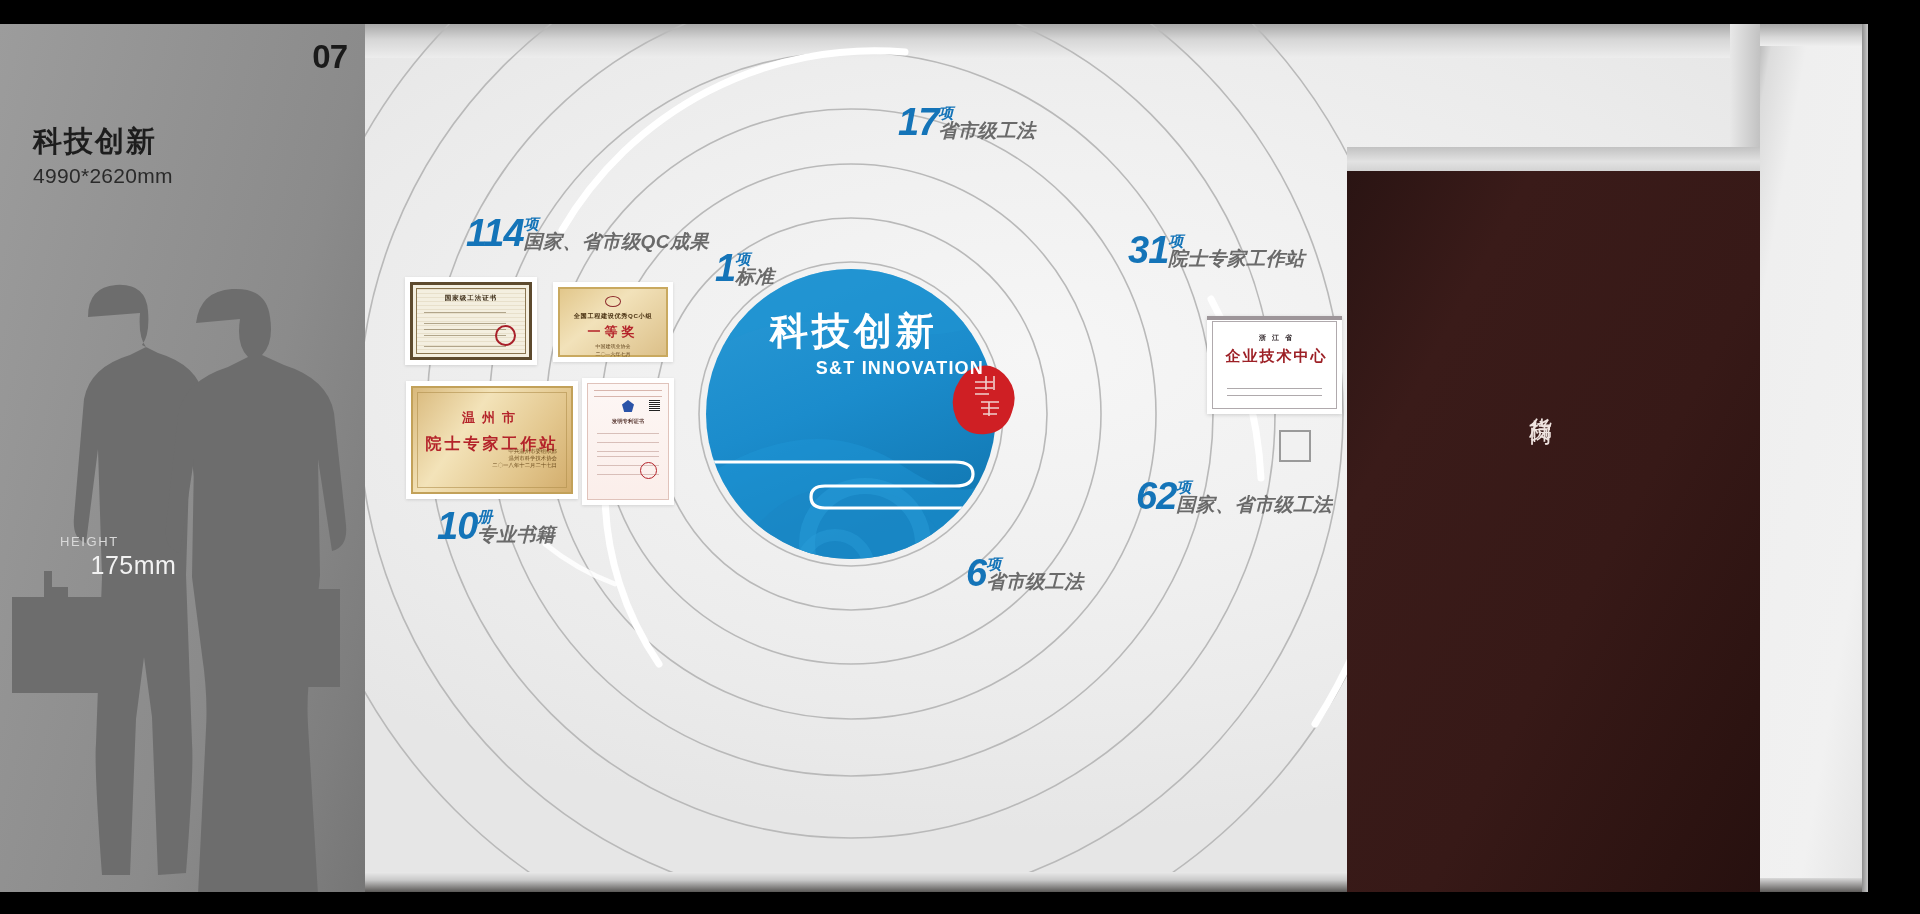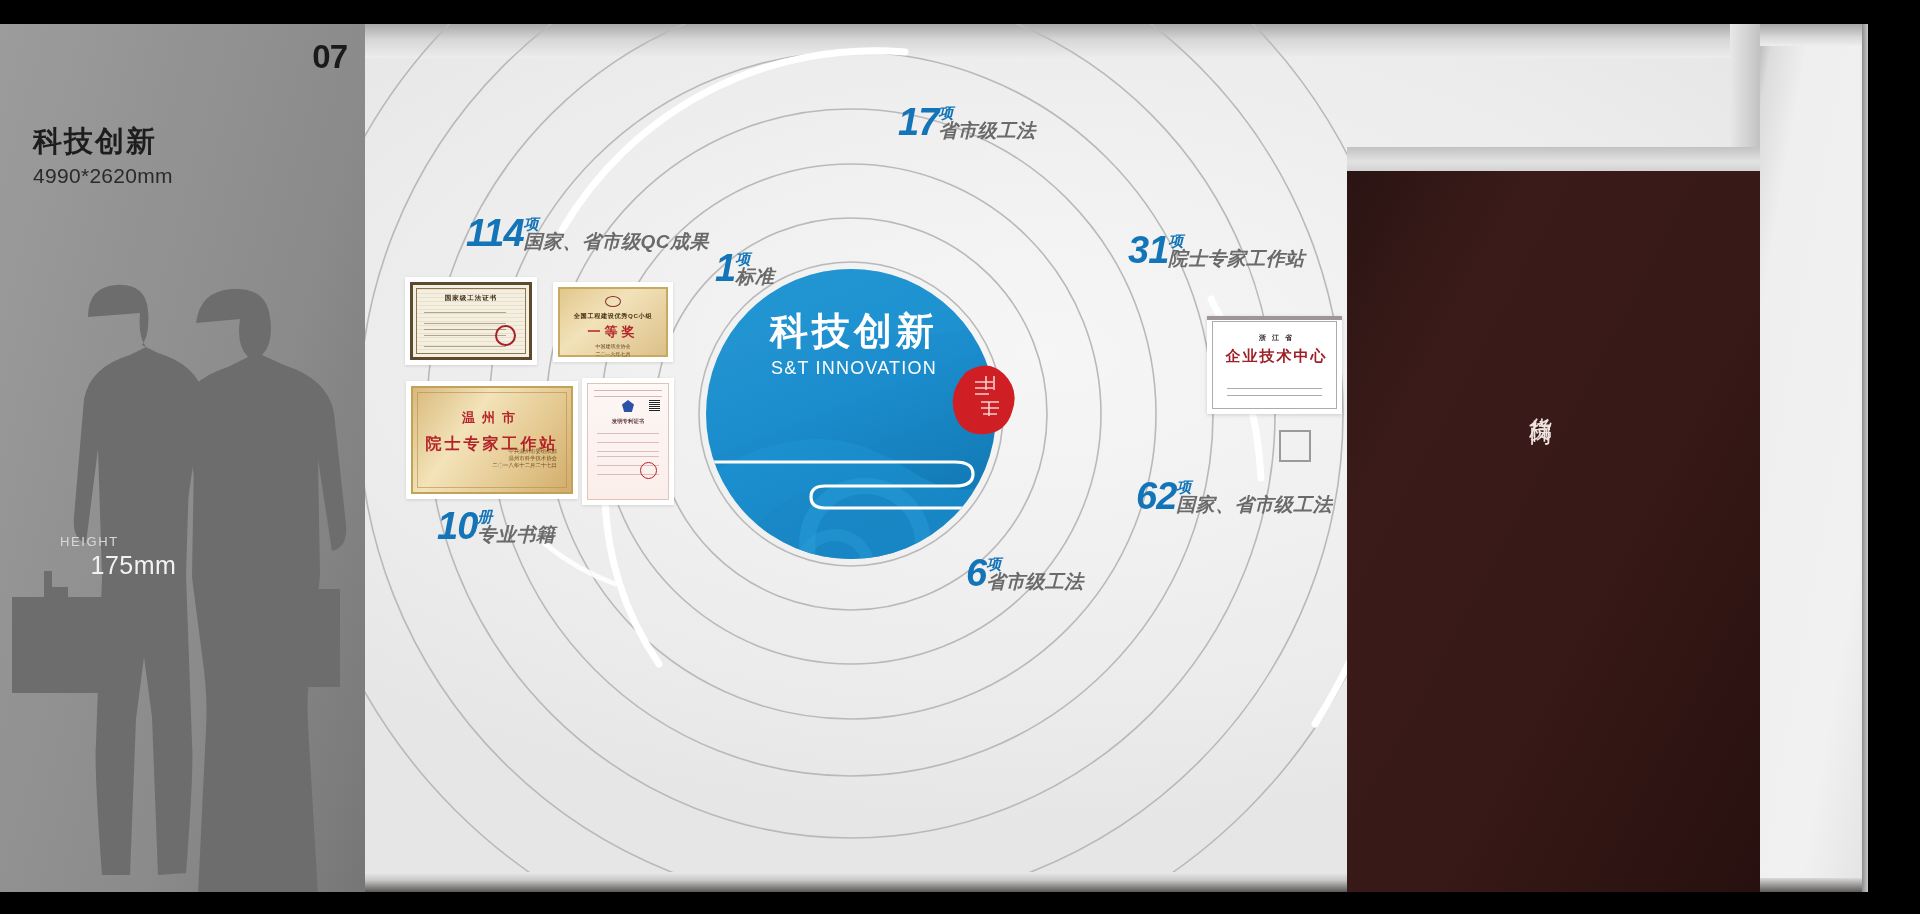--- a/index.html
+++ b/index.html
@@ -58,21 +58,21 @@
     position:absolute; left:0; top:0; width:1395px; height:868px; pointer-events:none;
   }
   #emblem-text{
     position:absolute; left:359px; top:288px; width:260px; text-align:center;
   }
   #emblem-cn{
     font-size:38px; font-weight:bold; color:#ffffff; letter-spacing:4px;
     line-height:1.05;
   }
   #emblem-en{
-    font-size:18px; font-weight:normal; color:#ffffff; letter-spacing:1.2px; margin-top:6px;
+    font-size:18px; font-weight:bold; color:#ffffff; letter-spacing:1.2px; margin-top:6px;text-align:right;
   }
 
   
   .stat{ position:absolute; white-space:nowrap;font-style:italic; }
   .stat .num{
     font-size:38px; font-weight:bold; color:#1474b8; letter-spacing:-1px;
     display:inline-block; vertical-align:bottom; line-height:0.95;
   }
   .stat .right{ display:inline-block; vertical-align:bottom; line-height:1; }
   .stat .unit{

